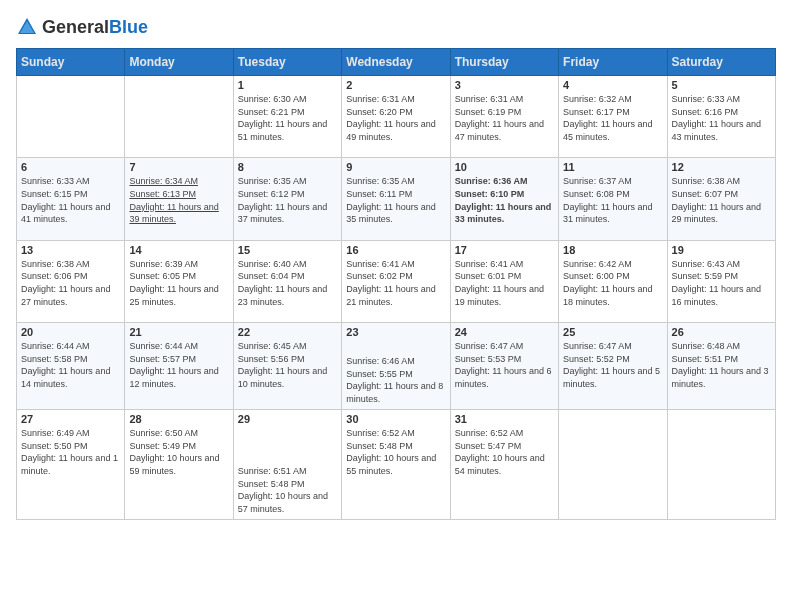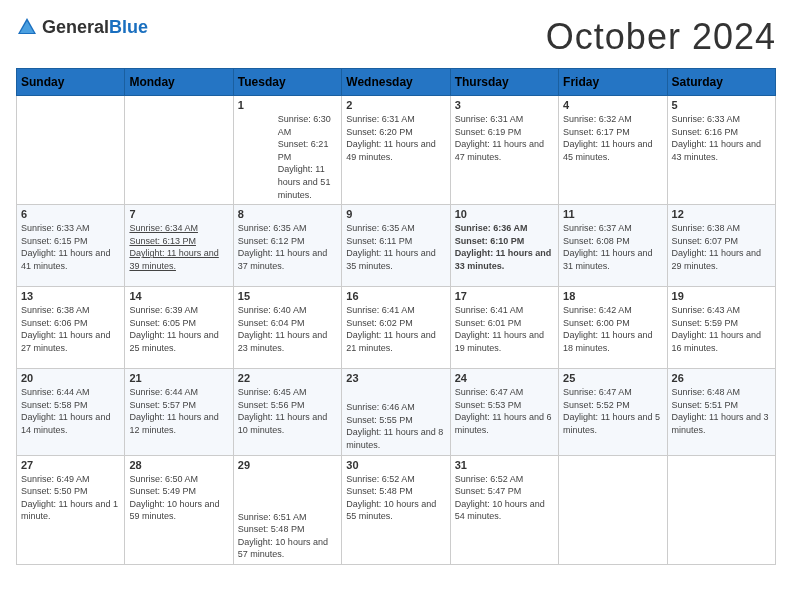--- a/index.html
+++ b/index.html
@@ -58,21 +58,21 @@
     }
     .calendar {
       flex: 1;
       border: 1px solid #ccc;
       border-collapse: collapse;
       width: 100%;
       table-layout: fixed;
     }
     .calendar th {
       background-color: #2575c4;
-      color: #000000;
+      color: #e5e5e5;
       font-size: 12px;
       font-weight: bold;
       padding: 6px 4px;
       text-align: left;
       border: 1px solid #1a5fa0;
     }
     .calendar td {
       border: 1px solid #ccc;
       vertical-align: top;
       padding: 3px 4px;
@@ -115,21 +115,20 @@
     <div class="logo">
       <svg class="logo-icon" viewBox="0 0 22 22">
         <polygon points="11,2 20,18 2,18" fill="#1a6fbf"></polygon>
         <polygon points="11,5 18,17 4,17" fill="#4a9fe0"></polygon>
       </svg>
       <div>
         <span class="logo-text-general">General</span><span class="logo-text-blue">Blue</span>
       </div>
     </div>
     <div class="title-block">
-      <div class="title-month">October 2024</div>
     </div>
   </div>
 
   <table class="calendar">
     <thead>
       <tr>
         <th>Sunday</th>
         <th>Monday</th>
         <th>Tuesday</th>
         <th>Wednesday</th>
@@ -137,21 +136,21 @@
         <th>Friday</th>
         <th>Saturday</th>
       </tr>
     </thead>
     <tbody id="calendar-body">
     <tr>
           <td class="empty-cell"></td>
           <td class="empty-cell"></td>
           <td>
             <span class="day-num">1</span>
-            <div class="day-info" style="white-space: pre-line; margin-left: 40px;">Sunrise: 6:30 AM
+            <div class="day-info" style="white-space: pre-line;">Sunrise: 6:30 AM
 Sunset: 6:21 PM
 Daylight: 11 hours and 51 minutes.</div>
           </td>
           <td>
             <span class="day-num">2</span>
             <div class="day-info" style="white-space: pre-line;">Sunrise: 6:31 AM
 Sunset: 6:20 PM
 Daylight: 11 hours and 49 minutes.</div>
           </td>
           <td>

